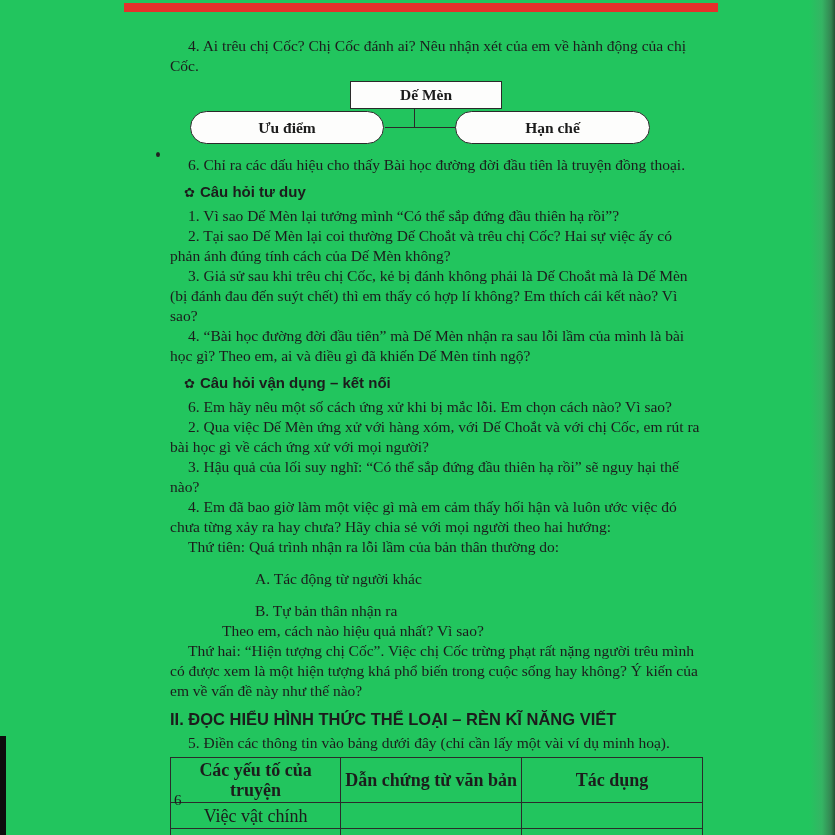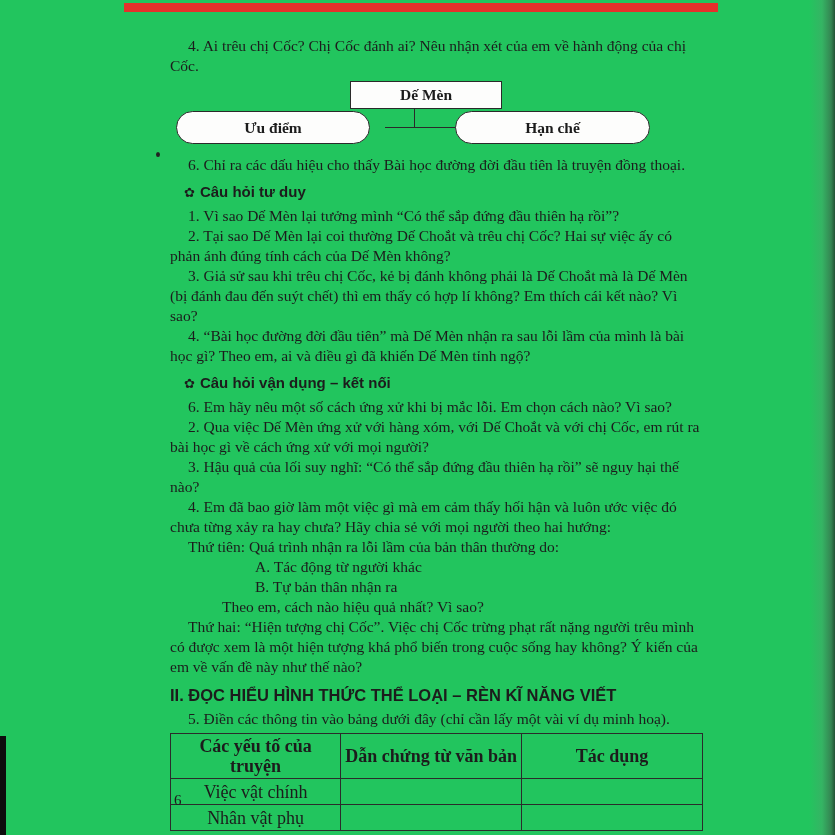--- a/index.html
+++ b/index.html
@@ -39,26 +39,26 @@
     border:1.6px solid #2a2a2a; background:#fdfdfc;
     display:flex; align-items:center; justify-content:center;
     font-weight:bold; z-index:2;margin-left:10px;
   }
   .dg-stadium {
     position:absolute; top:30px; height:33px; border:1.6px solid #2a2a2a;
     border-radius:17px; background:#fdfdfc;
     display:flex; align-items:center; justify-content:center;
     font-weight:bold; z-index:2; box-sizing:border-box;
   }
-  .dg-left  { left:6px;  width:194px; }
+  .dg-left  { left:20px;  width:194px; }
   .dg-right { left:285px; width:195px; }
   .dg-hline { position:absolute; left:215px; top:46px; width:72px; border-top:1.6px solid #2a2a2a; z-index:1; }
   .dg-vline { position:absolute; left:244px; top:25px; height:22px; border-left:1.6px solid #2a2a2a; z-index:1; }
 
-  .opt { margin:0 0 0 85px; text-indent:0; }
+  .opt { margin:12px 0 0 85px; text-indent:0; }
   .concl { margin:0 0 0 34px; text-indent:18px; }
 
   table.fill-table { border-collapse:collapse; width:100%; margin-top:4px; }
   table.fill-table th, table.fill-table td {
     border:1.6px solid #2b2b2b; padding:2px 4px; font-size:18px;
   }
   table.fill-table th { font-weight:bold; text-align:center; height:22px; }
   table.fill-table td { height:21px; text-align:center; }
   .col1 { width:32%; } .col2 { width:34%; } .col3 { width:34%; }
 

